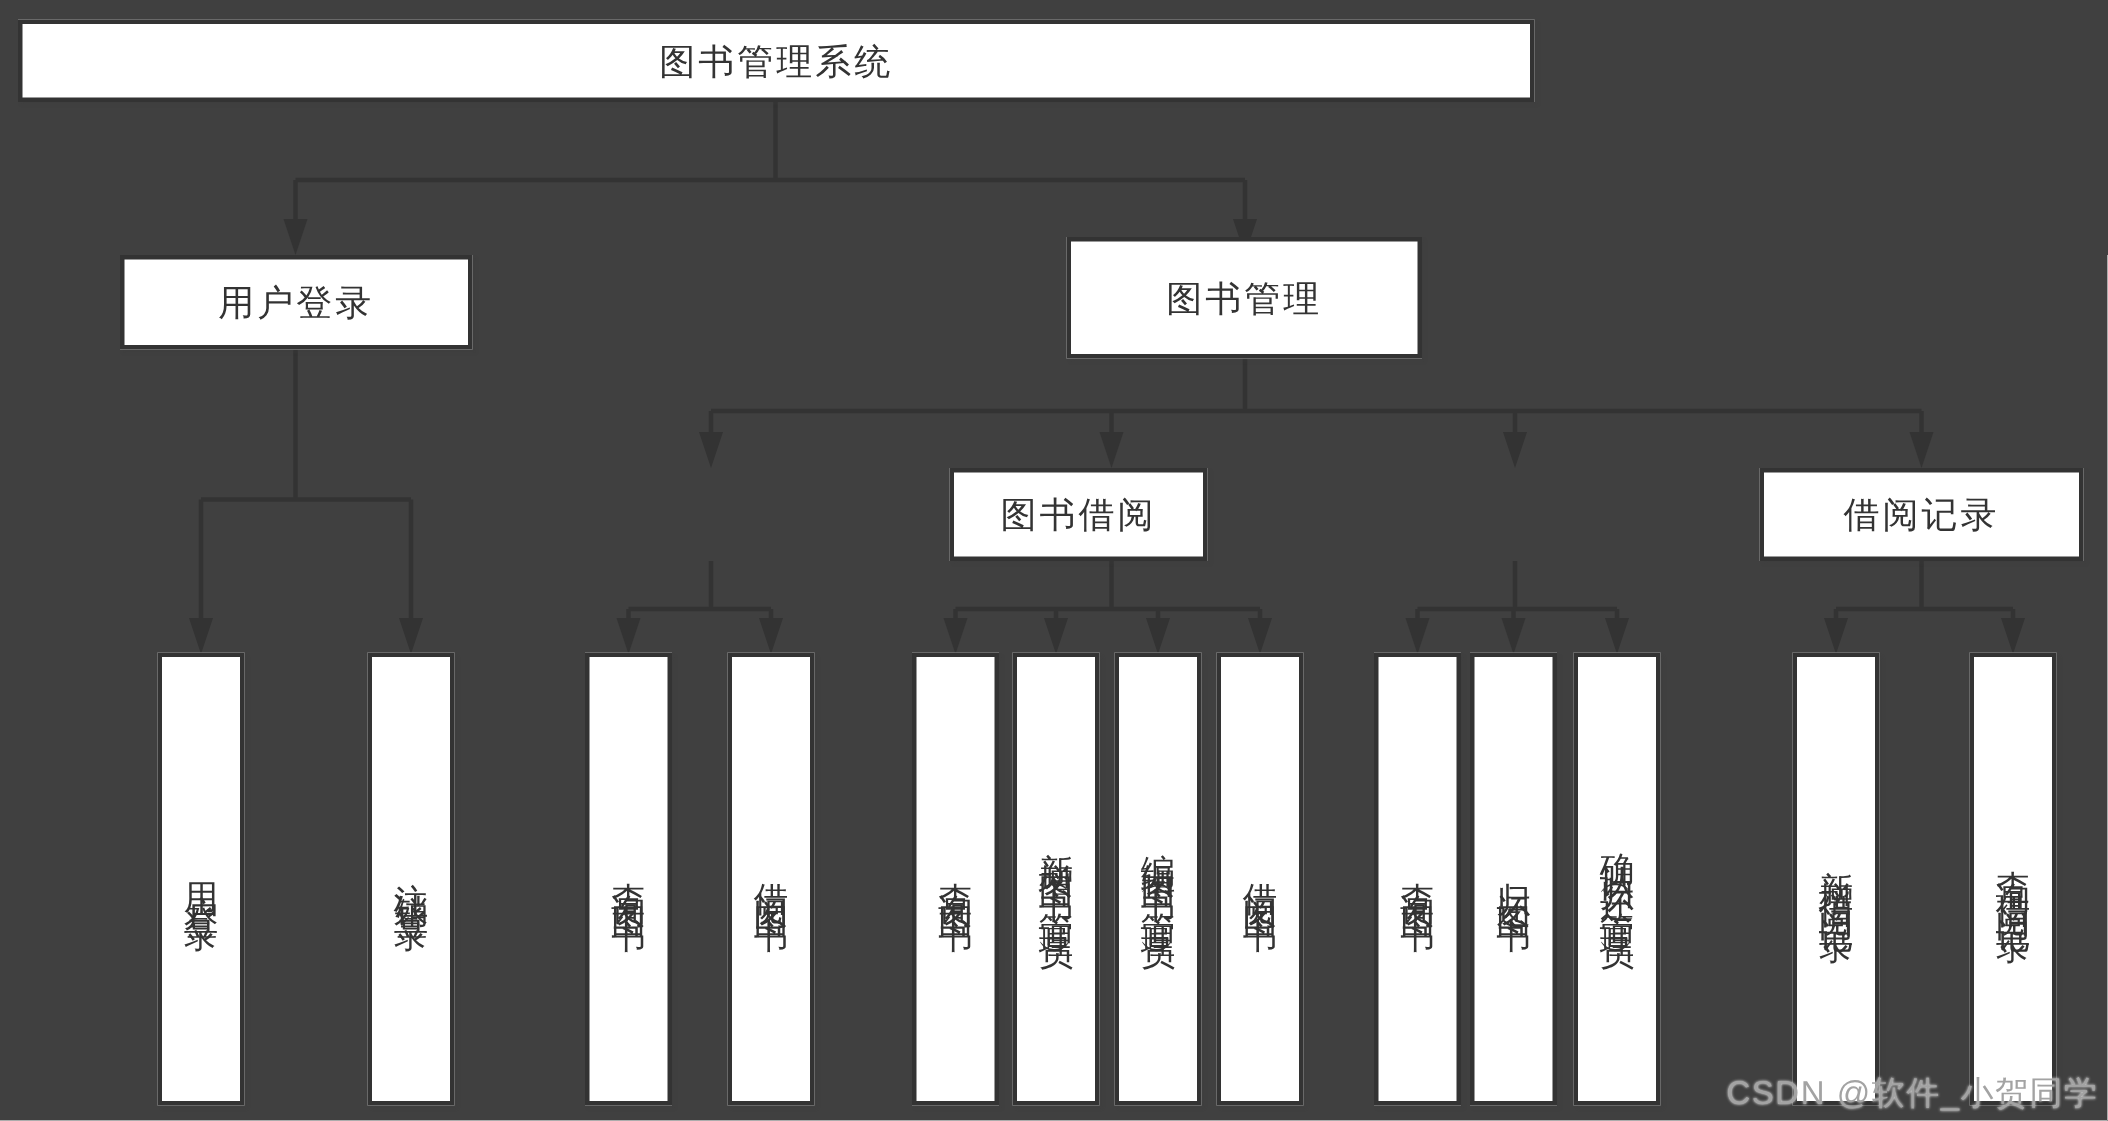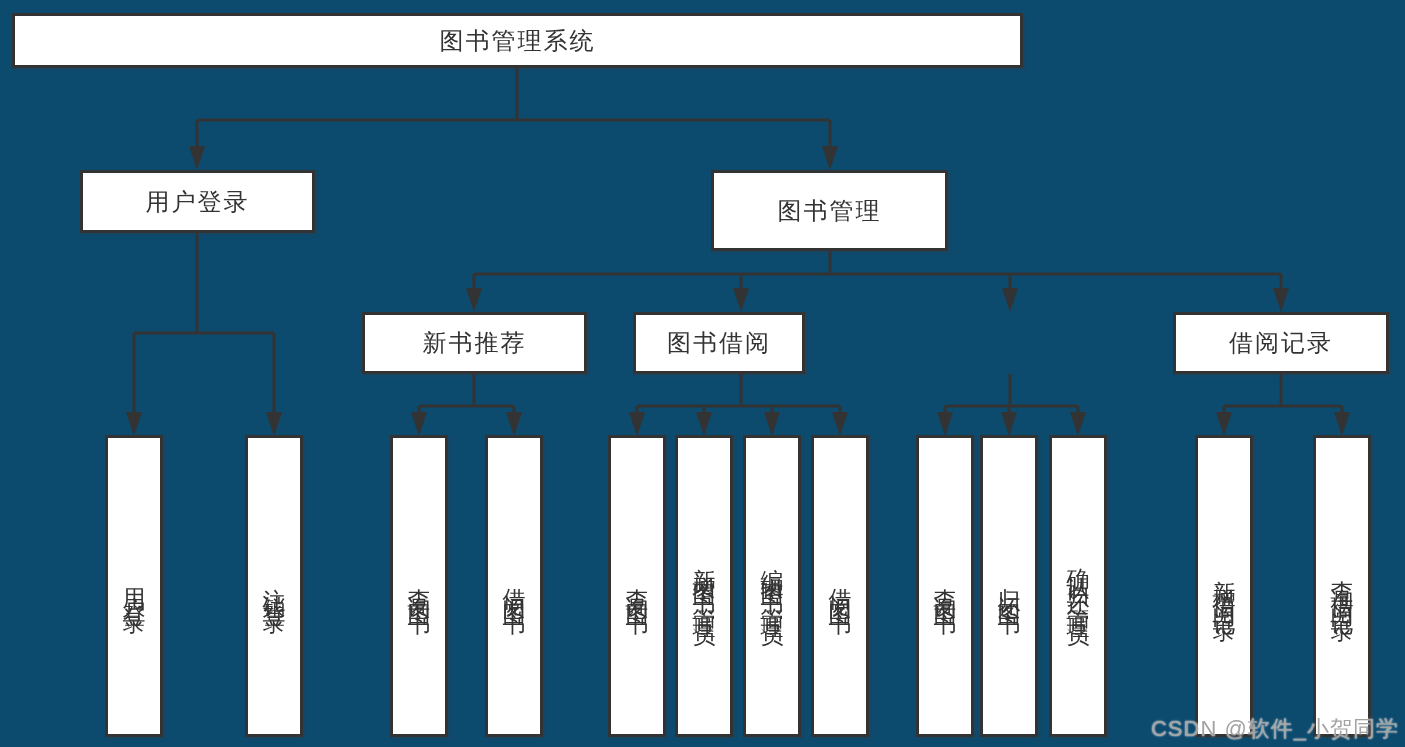--- a/index.html
+++ b/index.html
@@ -1,19 +1,19 @@
 <!DOCTYPE html>
 <html><head>
 <meta charset="utf-8">
 <style>
   html,body{margin:0;padding:0;background:#ffffff;}
   .canvas{
     position:relative;
     width:1405px;height:747px;
-    background:#0c4a6e;
+    background:#404040;
     font-family:"Liberation Sans","DejaVu Sans",sans-serif;
     overflow:hidden;
   }
   .connectors{position:absolute;left:0;top:0;width:1405px;height:747px;}
   .box{
     position:absolute;
     box-sizing:border-box;
     border:3px solid #333333;
     background:#ffffff;
     color:#333333;
@@ -73,23 +73,22 @@
          M937,412 L953,412 L945,436 Z
          M1001,412 L1017,412 L1009,436 Z
          M1070,412 L1086,412 L1078,436 Z
          M1216,412 L1232,412 L1224,436 Z
          M1334,412 L1350,412 L1342,436 Z"></path>
   </svg>
 
   <div class="box h" style="left:12px;top:13px;width:1011px;height:55px">图书管理系统</div>
 
   <div class="box h" style="left:80px;top:170px;width:235px;height:63px">用户登录</div>
-  <div class="box h" style="left:711px;top:170px;width:237px;height:81px">图书管理</div>
+  <div class="box h" style="left:711px;top:158px;width:237px;height:81px">图书管理</div>
 
-  <div class="box h" style="left:362px;top:312px;width:225px;height:62px">新书推荐</div>
   <div class="box h" style="left:633px;top:312px;width:172px;height:62px">图书借阅</div>
   <div class="box h" style="left:1173px;top:312px;width:216px;height:62px">借阅记录</div>
 
   <div class="box v" style="left:105px">用户登录</div>
   <div class="box v" style="left:245px">注销登录</div>
 
   <div class="box v" style="left:390px">查询图书</div>
   <div class="box v" style="left:485px">借阅图书</div>
 
   <div class="box v" style="left:608px">查询图书</div>

